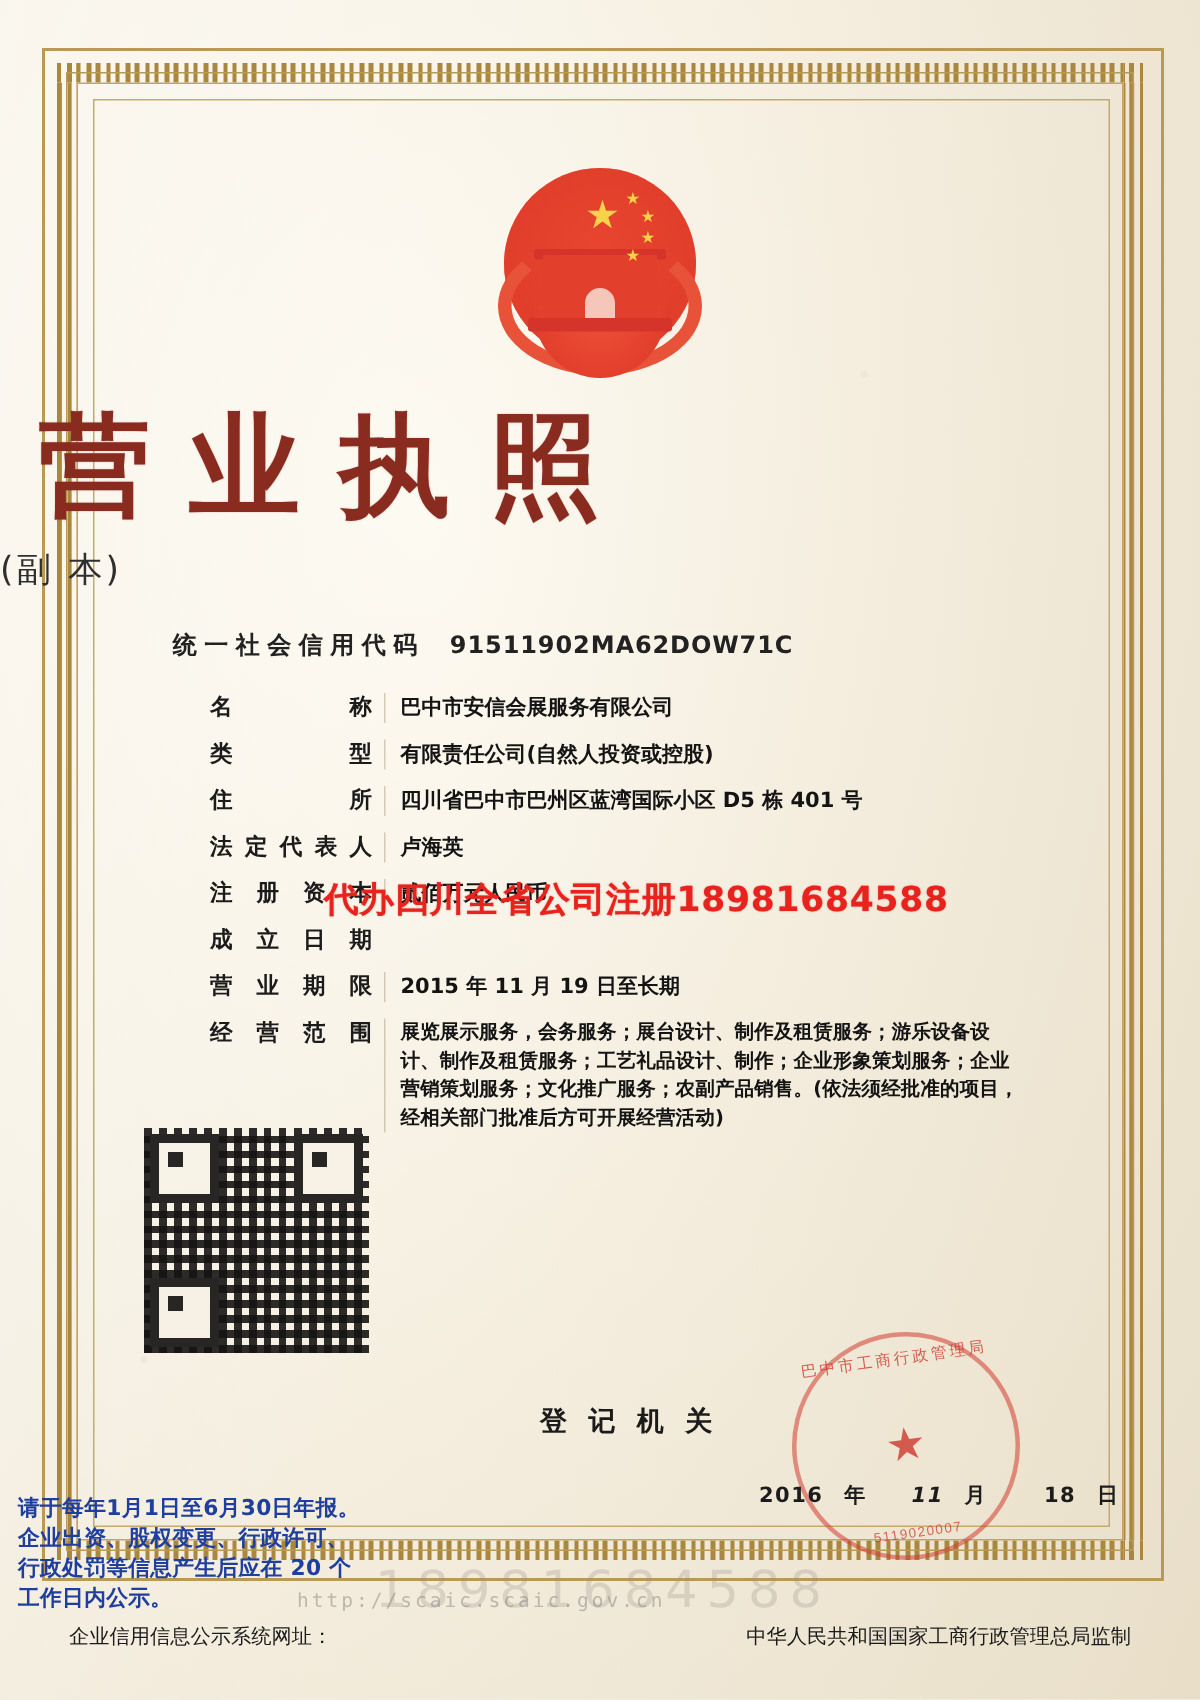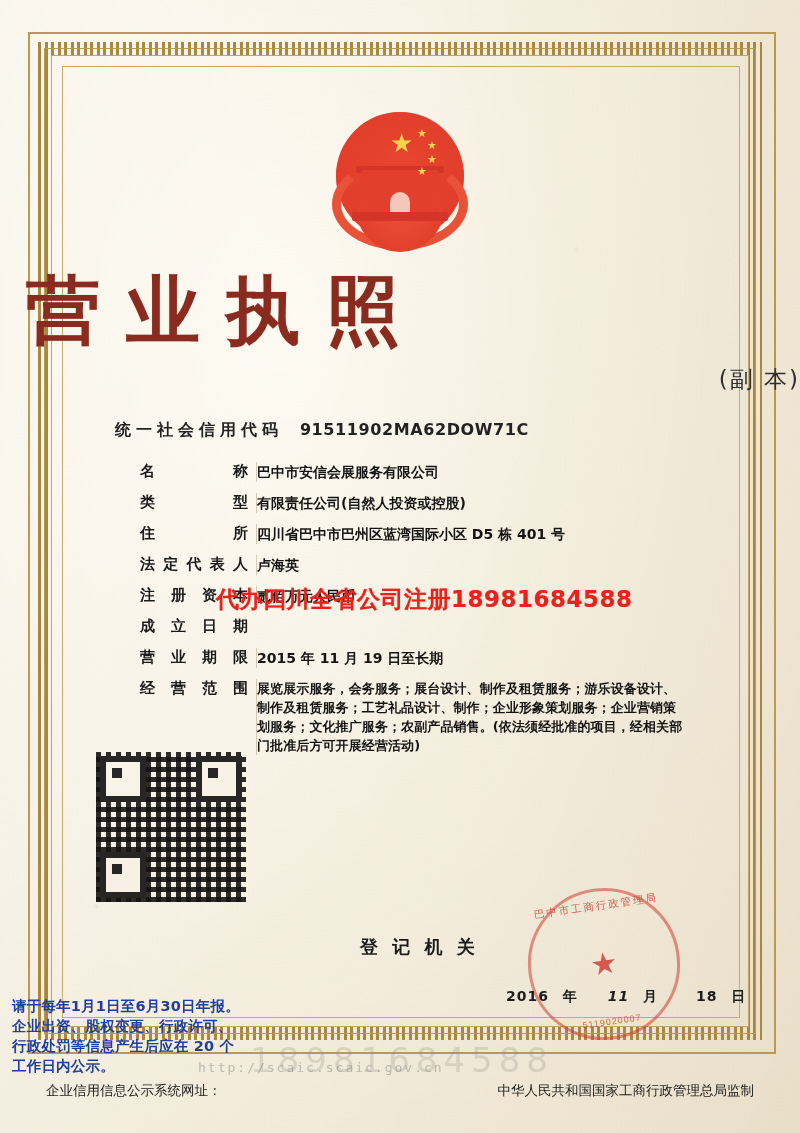--- a/index.html
+++ b/index.html
@@ -157,21 +157,21 @@
     font-weight: bold;
     letter-spacing: 26px;
     text-indent: 26px;
     color: #8a2b20;
     text-shadow: 0 0 1px rgba(120,30,20,0.35);
   }
   .doc-subtitle {
     position: absolute;
     left: 0; top: 364px;
     width: 800px;
-    text-align: right;
+    text-align: left;
     font-family: "DejaVu Sans", "Liberation Sans", sans-serif;
     font-size: 23px;
     color: #2f2f2f;
     letter-spacing: 2px;
   }
   .credit-code {
     position: absolute;
     left: 0; top: 420px;
     width: 644px;
     text-align: center;
@@ -210,20 +210,21 @@
     margin-left: 16px;
   }
   .f-value {
     flex: 1;
     font-family: "DejaVu Sans", "Liberation Sans", sans-serif;
     font-size: 14px;
     color: #141414;
     line-height: 20px;
     font-weight: bold;
     border-left: 1px solid rgba(140,120,80,0.35);
+    padding-left: 10px;
     min-height: 20px;
   }
   .f-value.multi { line-height: 19px; font-size: 13px; font-weight: bold; }
 
   .scope-value {
     font-size: 12.5px;
     line-height: 19px;
     letter-spacing: 0.1px;
   }
 

